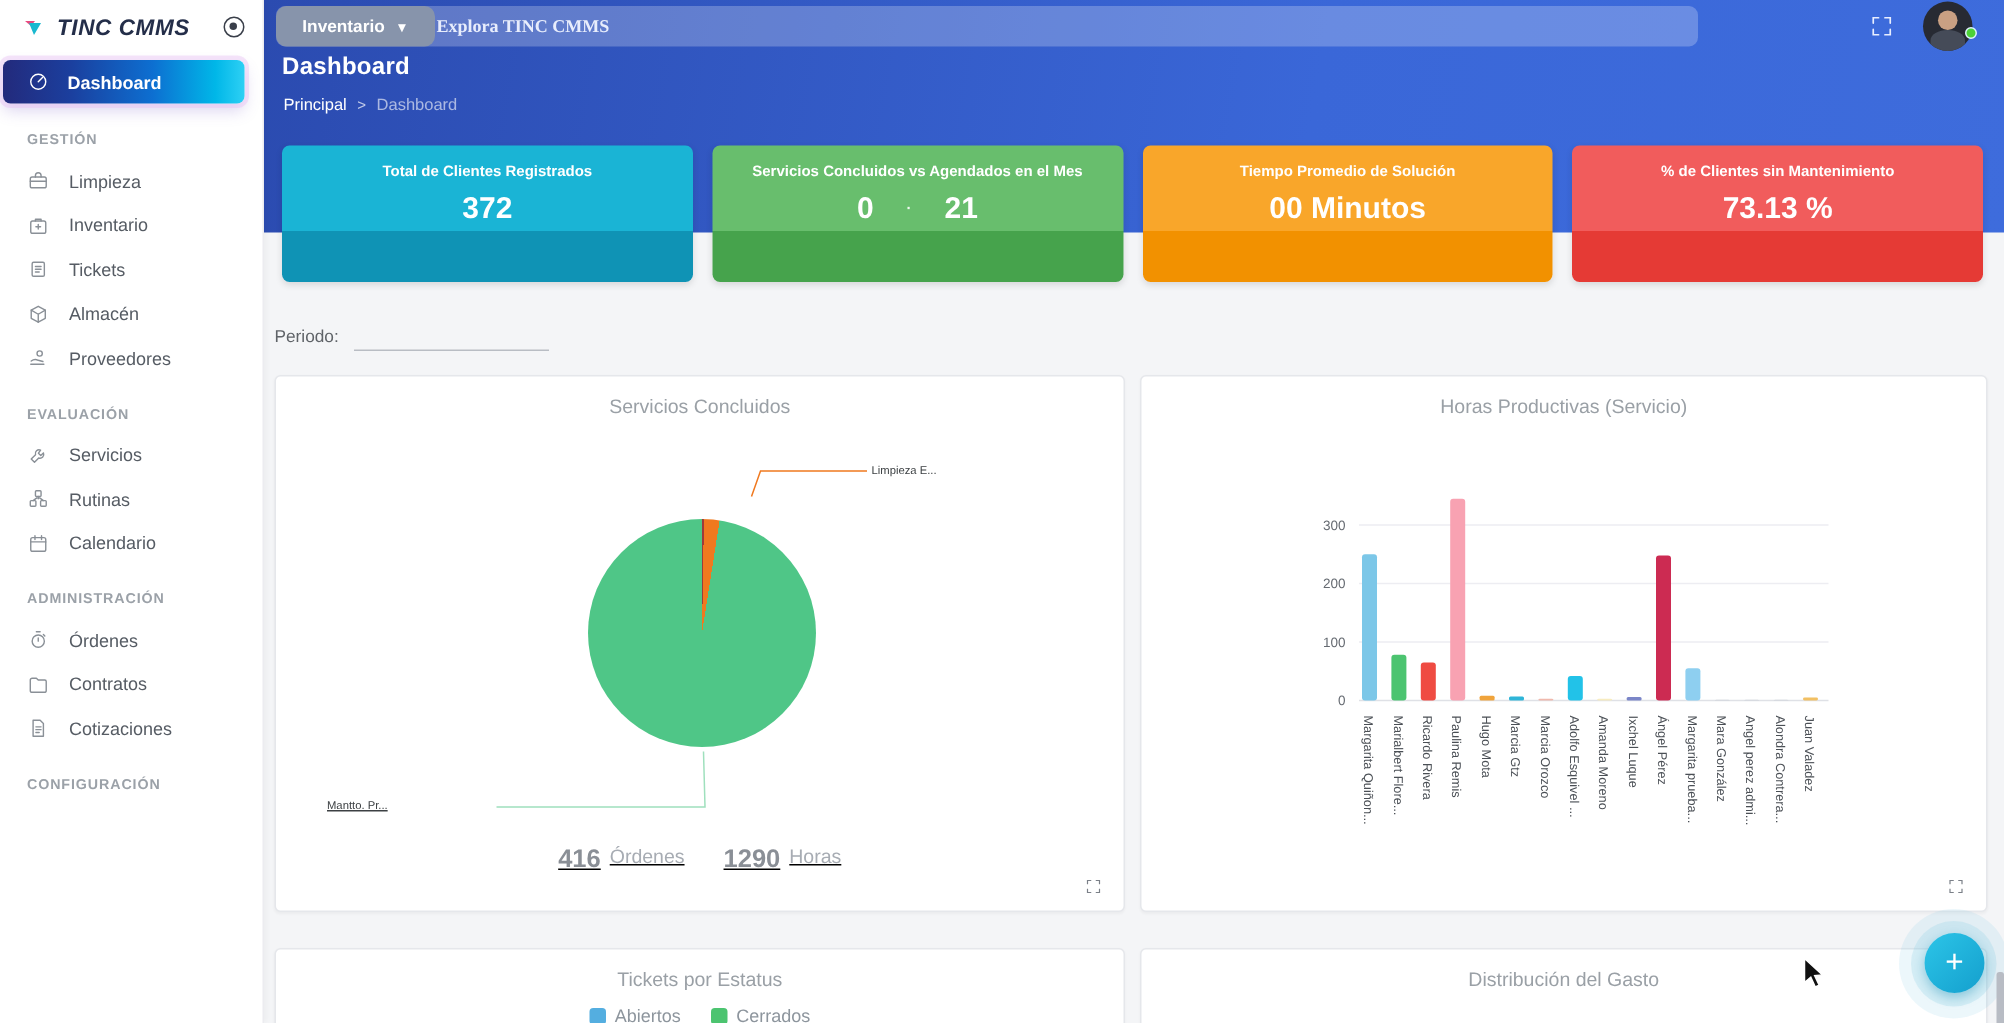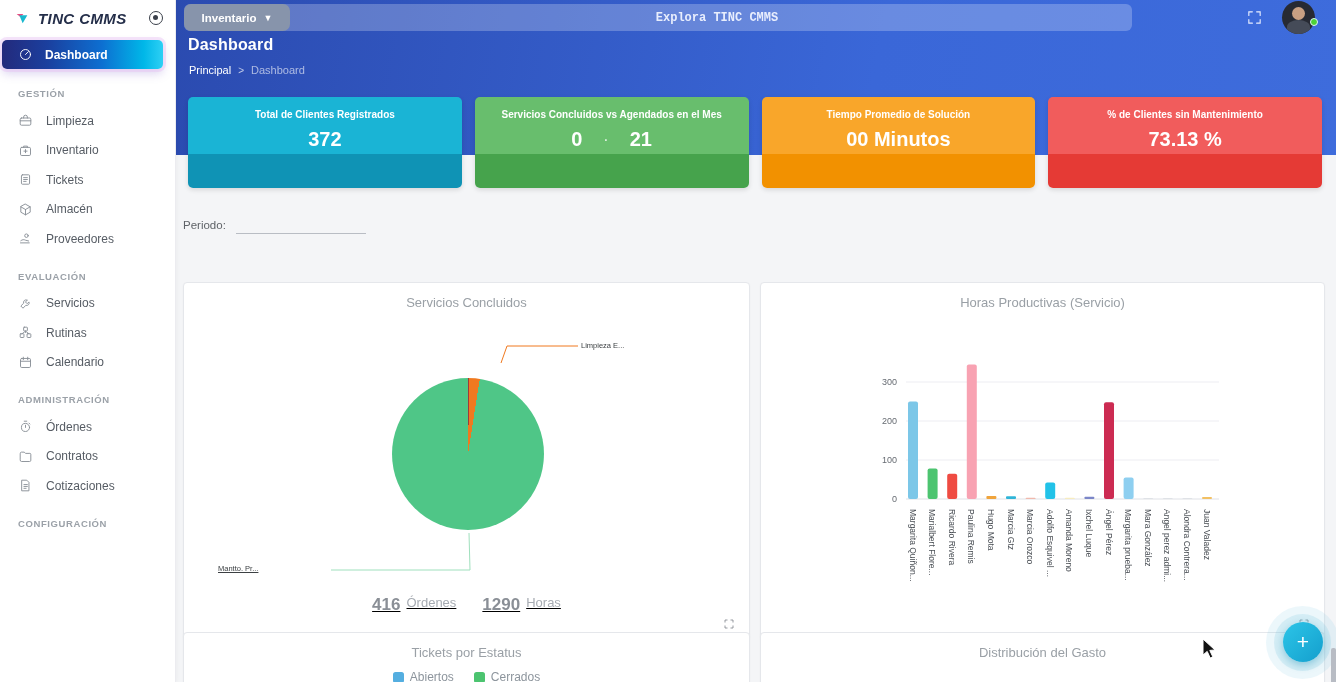--- a/index.html
+++ b/index.html
@@ -28,21 +28,21 @@
   .main { position:absolute; left:176px; top:0; width:1160px; height:682px; }
   .blue-header { position:absolute; left:0; top:0; width:100%; height:155px;
                  background:linear-gradient(100deg,#2b4bb0 0%, #3a67d8 60%, #3e6cdc 100%); }
   .searchbar { position:absolute; left:8px; top:4px; width:948px; height:27px; border-radius:6px;
                background:rgba(255,255,255,.24); display:flex; align-items:center; }
   .context-btn { height:27px; width:106px; border:none; border-radius:7px; background:#8794ab; color:#fff;
                  font-family:inherit; font-size:11.5px; font-weight:bold; display:flex; align-items:center;
                  justify-content:center; gap:7px; cursor:pointer; }
   .caret { font-size:9px; }
   .search-input { flex:1; height:100%; background:transparent; border:none; outline:none; color:#fff;
-                  font-family:Liberation Mono, monospace; font-size:12px; font-weight:bold; padding-left:12px;text-align:center; }
+                  font-family:Liberation Serif, serif; font-size:12px; font-weight:bold; padding-left:1px; }
   .search-input::placeholder { color:#f0f4ff; opacity:.95; }
   .top-fullscreen { position:absolute; left:1070px; top:9px; width:17px; height:17px; cursor:pointer; }
   .top-fullscreen svg { width:17px; height:17px; stroke:#e8eeff; stroke-width:1.6; fill:none; stroke-linecap:round;}
   .avatar { position:absolute; left:1106px; top:1px; width:33px; height:33px; border-radius:50%;
             background:#272a33; overflow:hidden; cursor:pointer; }
   .avatar .head { position:absolute; left:10px; top:6px; width:13px; height:13px; border-radius:50%; background:#c9a083; }
   .avatar .body { position:absolute; left:5px; top:19px; width:23px; height:14px; border-radius:50% 50% 0 0; background:#454b58; }
   .status-dot { position:absolute; left:1134px; top:18px; width:8px; height:8px; border-radius:50%;
                 background:#4cd137; border:1.5px solid #dff3ff; }
   .page-title { position:absolute; left:12px; top:36px; color:#fff; font-size:16px; font-weight:bold; letter-spacing:.2px;}
@@ -57,21 +57,21 @@
   .kpi-title { font-size:10px; font-weight:bold; padding-top:12px; }
   .kpi-value { font-size:20px; font-weight:bold; margin-top:8px; }
   .kpi-value .vsep { font-size:10px; vertical-align:middle; margin:0 22px; opacity:.9; }
 
   
   .periodo-row { position:absolute; left:7px; top:214px; display:flex; align-items:flex-end; gap:10px; }
   .periodo-label { font-size:11.5px; color:#5f6368; padding-bottom:3px; }
   .periodo-input { width:130px; height:20px; border:none; border-bottom:1px solid #b9bdc4; background:transparent;
                    outline:none; font-family:inherit; font-size:12px; color:#444; }
 
-  .charts-row { position:absolute; left:7px; top:250px; width:1142px; height:358px; display:flex; gap:10px;margin-top:32px; }
+  .charts-row { position:absolute; left:7px; top:250px; width:1142px; height:358px; display:flex; gap:10px; }
   .card { background:#fff; border:1px solid #e5e7eb; border-radius:4px; box-shadow:0 1px 2px rgba(0,0,0,.04);
           position:relative; }
   .pie-card { width:567px; height:358px; }
   .bar-card { flex:1; height:358px; }
   .card-title { text-align:center; padding-top:12px; font-size:13px; color:#9aa0a6; }
 
   .pie { position:absolute; left:208px; top:95px; width:152px; height:152px; border-radius:50%; }
   .pie-overlay { position:absolute; left:0; top:0; width:567px; height:358px; pointer-events:none; }
   .callout { position:absolute; font-size:7.5px; color:#3c4043; }
   .callout-top { left:397px; top:58px; }

